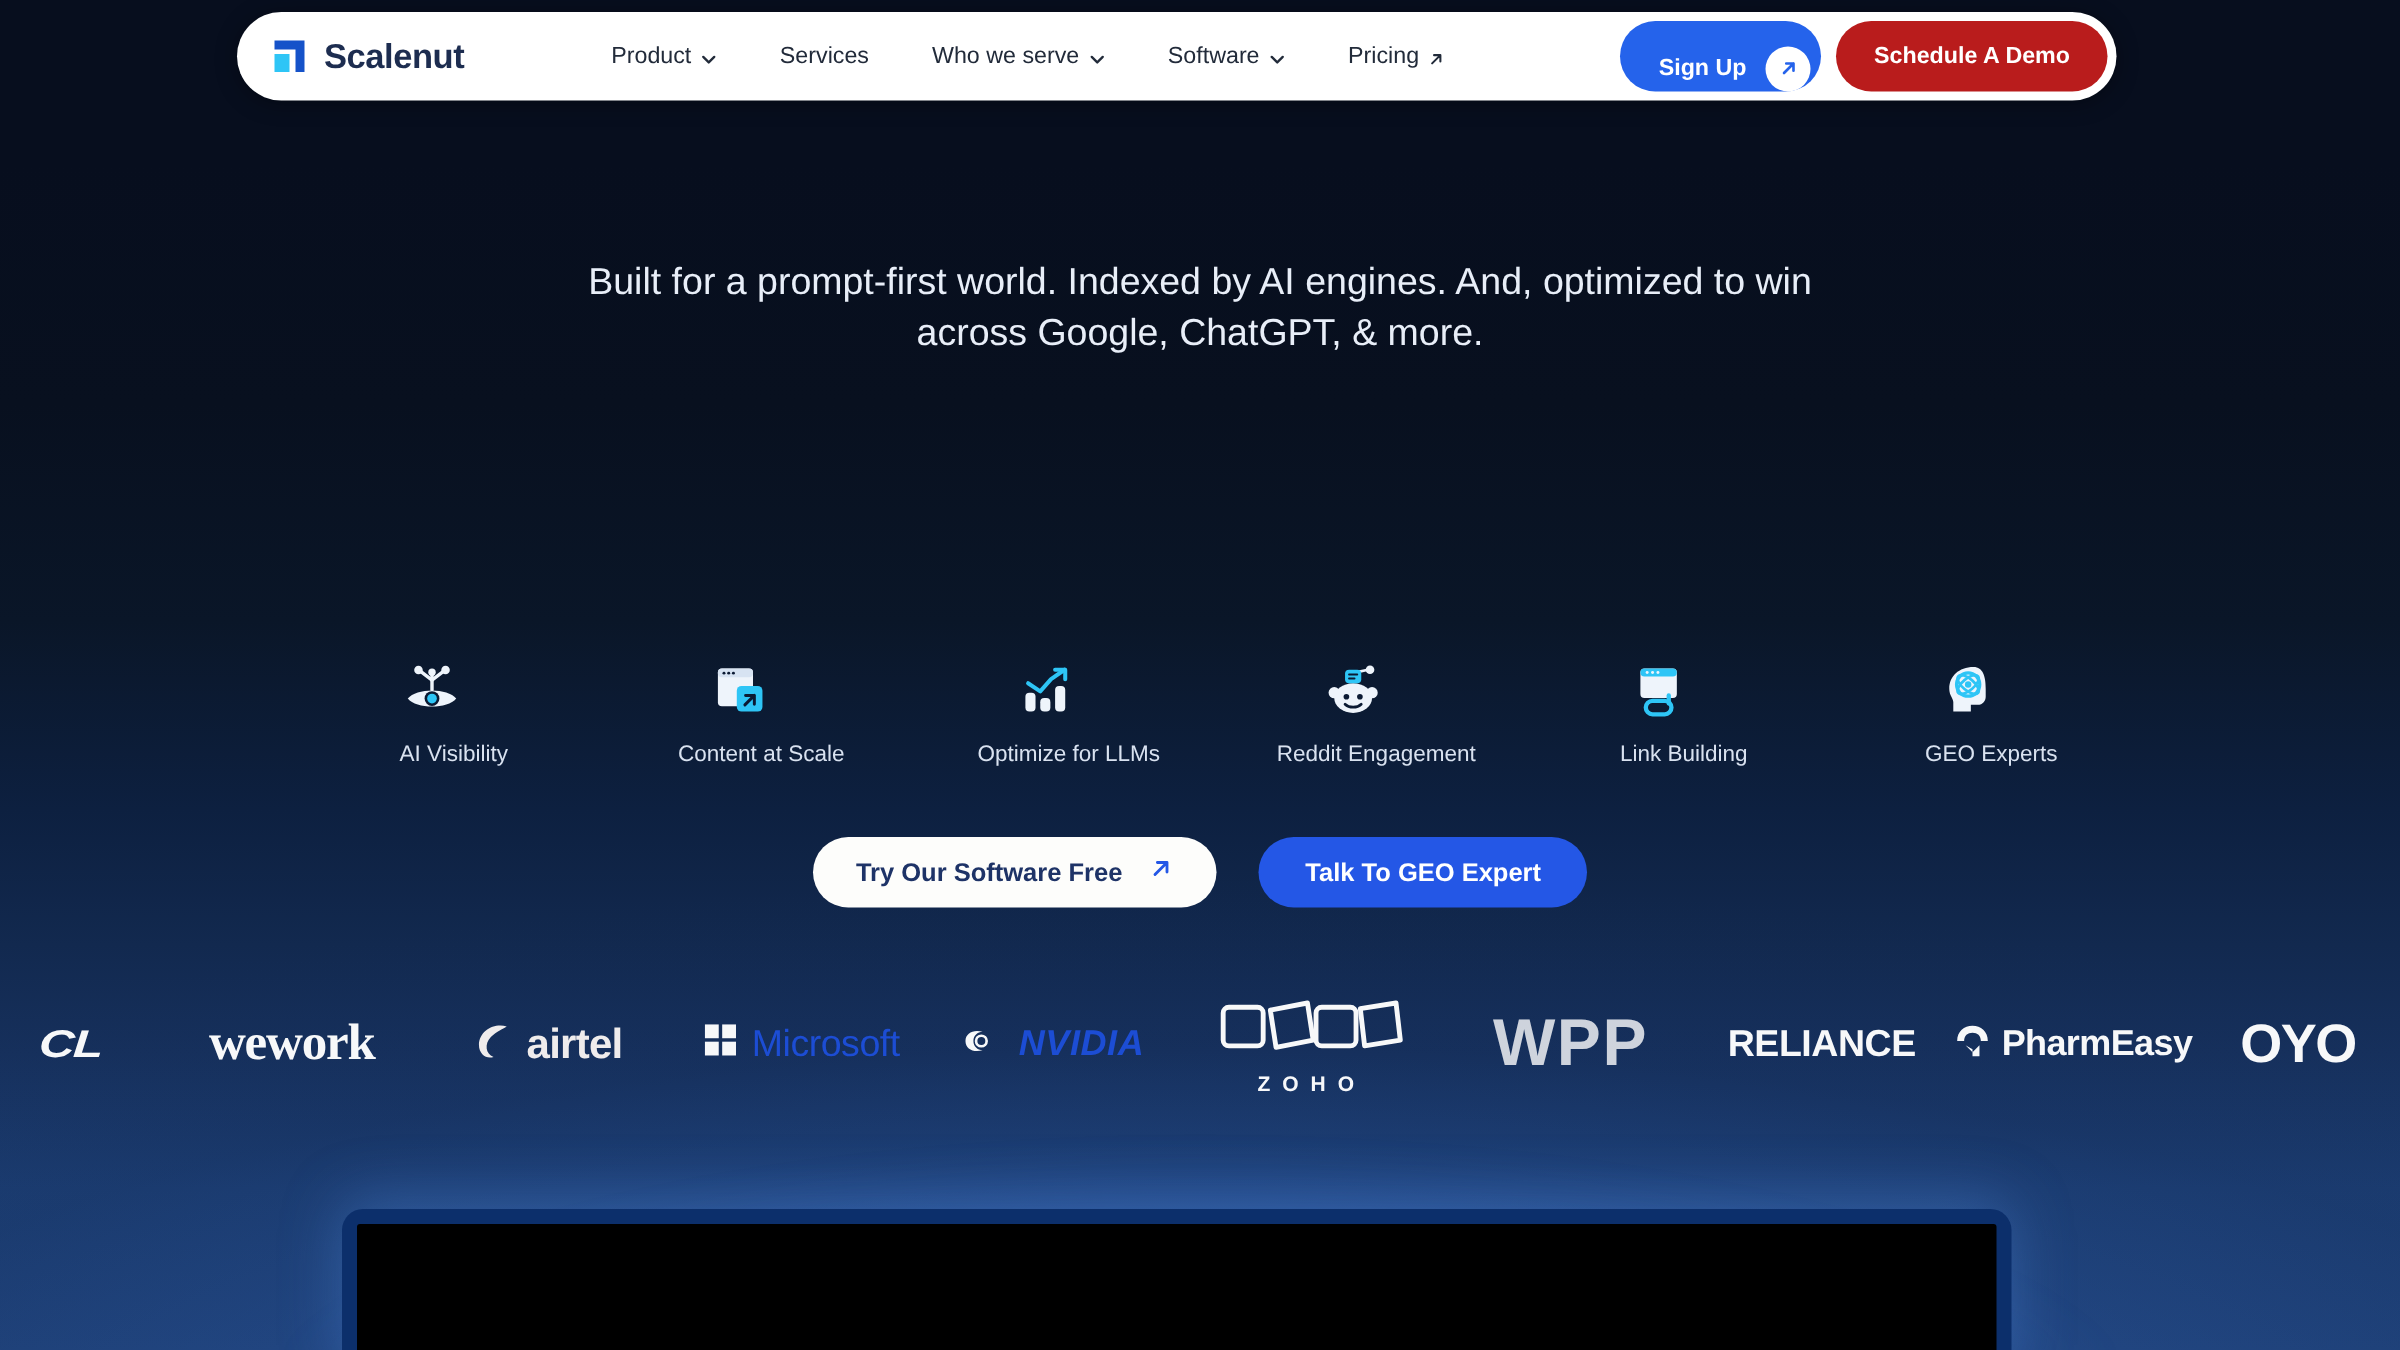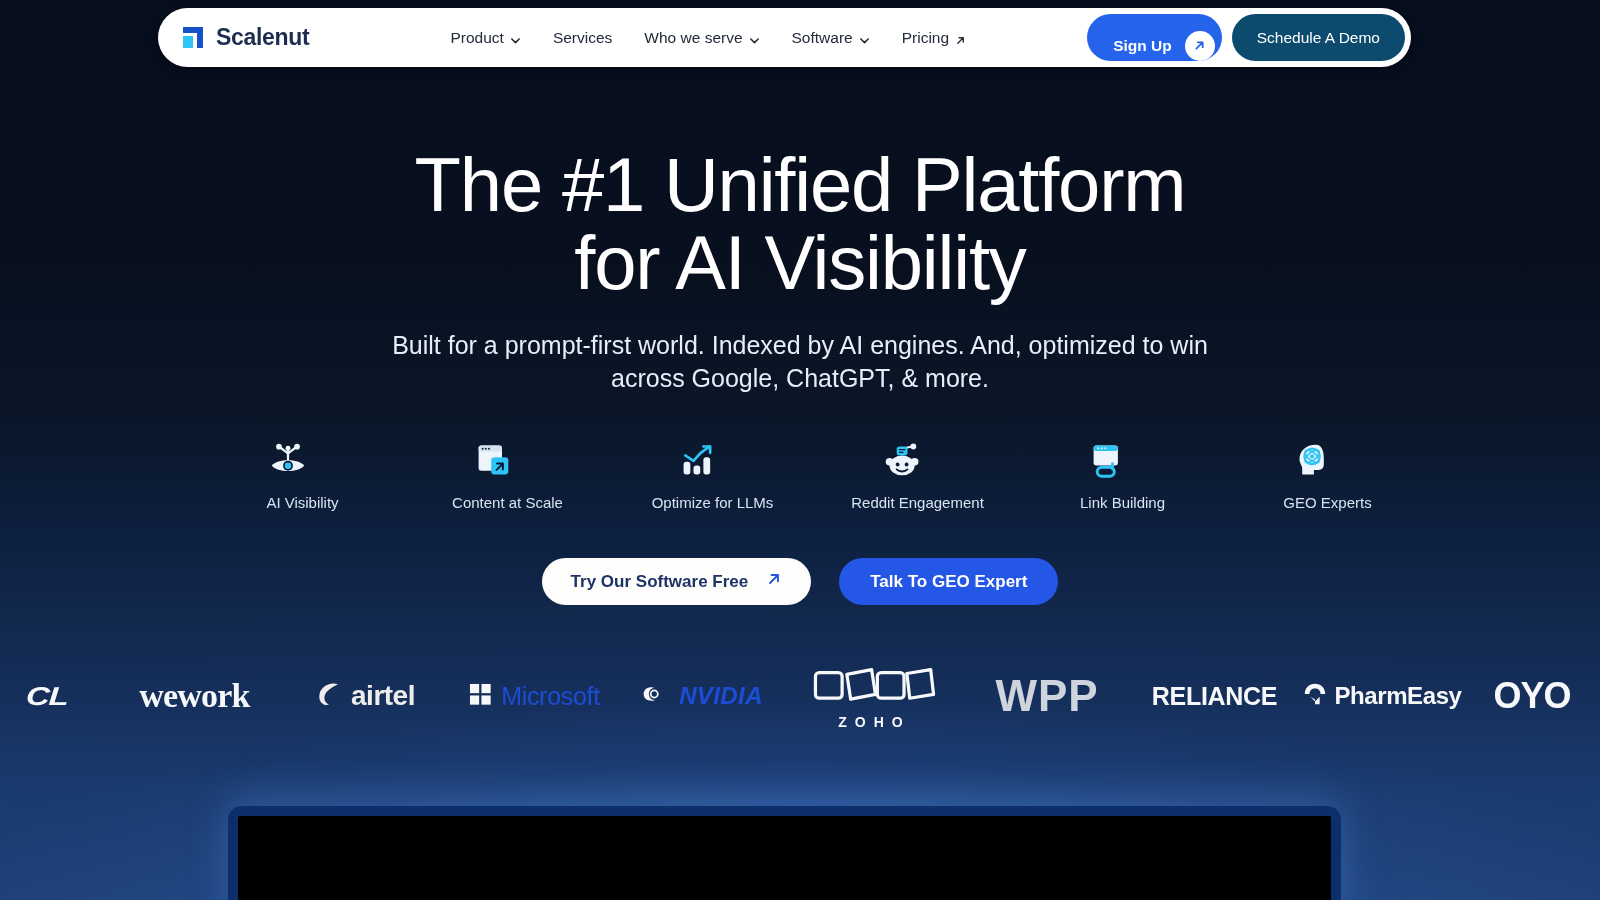--- a/index.html
+++ b/index.html
@@ -40,22 +40,22 @@
   }
 
   .brand { display:flex; align-items:center; gap:10px; }
   .brand-mark { width:26px; height:26px; position:relative; flex:0 0 auto; }
   .brand-name {
     font-size:23px; font-weight:700; letter-spacing:-0.3px;
     color:#1d2d50;
   }
 
   .nav-links {
-    display:flex; align-items:center; gap:32px;
-    margin-left:117px;
+    display:flex; align-items:center; gap:42px;
+    margin-left:74px;
     padding-left:24px;
   }
   .nav-link {
     display:flex; align-items:center; gap:6px;
     font-size:15.5px; color:#222b3a; font-weight:400;
     cursor:pointer; white-space:nowrap;
   }
   .caret { display:inline-block; width:11px; height:11px; }
   .extlink { display:inline-block; width:11px; height:11px; }
 
@@ -69,22 +69,22 @@
     border:none; border-radius:26px;
     height:47px; padding:16px 7px 0 26px;
     cursor:pointer;
   }
   .signup-badge {
     width:30px; height:30px; border-radius:50%;
     background:#fff; display:flex; align-items:center; justify-content:center;
     flex:0 0 auto;
   }
   .btn-demo {
-    background:#0c4a6e; color:#fff;
-    font-size:15.5px; font-weight:400;
+    background:#b91c1c; color:#fff;
+    font-size:15.5px; font-weight:700;
     border:none; border-radius:26px;
     height:47px; padding:0 25px;
     cursor:pointer; white-space:nowrap;
   }
 
   
   .hero { position:absolute; top:146px; left:0; width:1600px; text-align:center; }
 
   .hero-title {
     font-size:76px; line-height:1.03;
@@ -257,24 +257,20 @@
             <path d="M3.6 10.4 L10.4 3.6 M5.2 3.6 H10.4 V8.8" fill="none" stroke="#2563eb" stroke-width="1.9" stroke-linecap="round" stroke-linejoin="round"></path>
           </svg>
       </span>
     </button>
     <button class="btn-demo">Schedule A Demo</button>
   </div>
 
 </header>
 
 <section class="hero">
-  <h1 class="hero-title">
-    <span class="l1">The #1 Unified Platform</span>
-    <span class="l2">for AI Visibility</span>
-  </h1>
   <p class="hero-sub">
     <span class="s1">Built for a prompt-first world. Indexed by AI engines. And, optimized to win</span>
     <span class="s2">across Google, ChatGPT, &amp; more.</span>
   </p>
 </section>
 
 <section class="features">
 
   <div class="feature">
     <span class="feature-ico">

